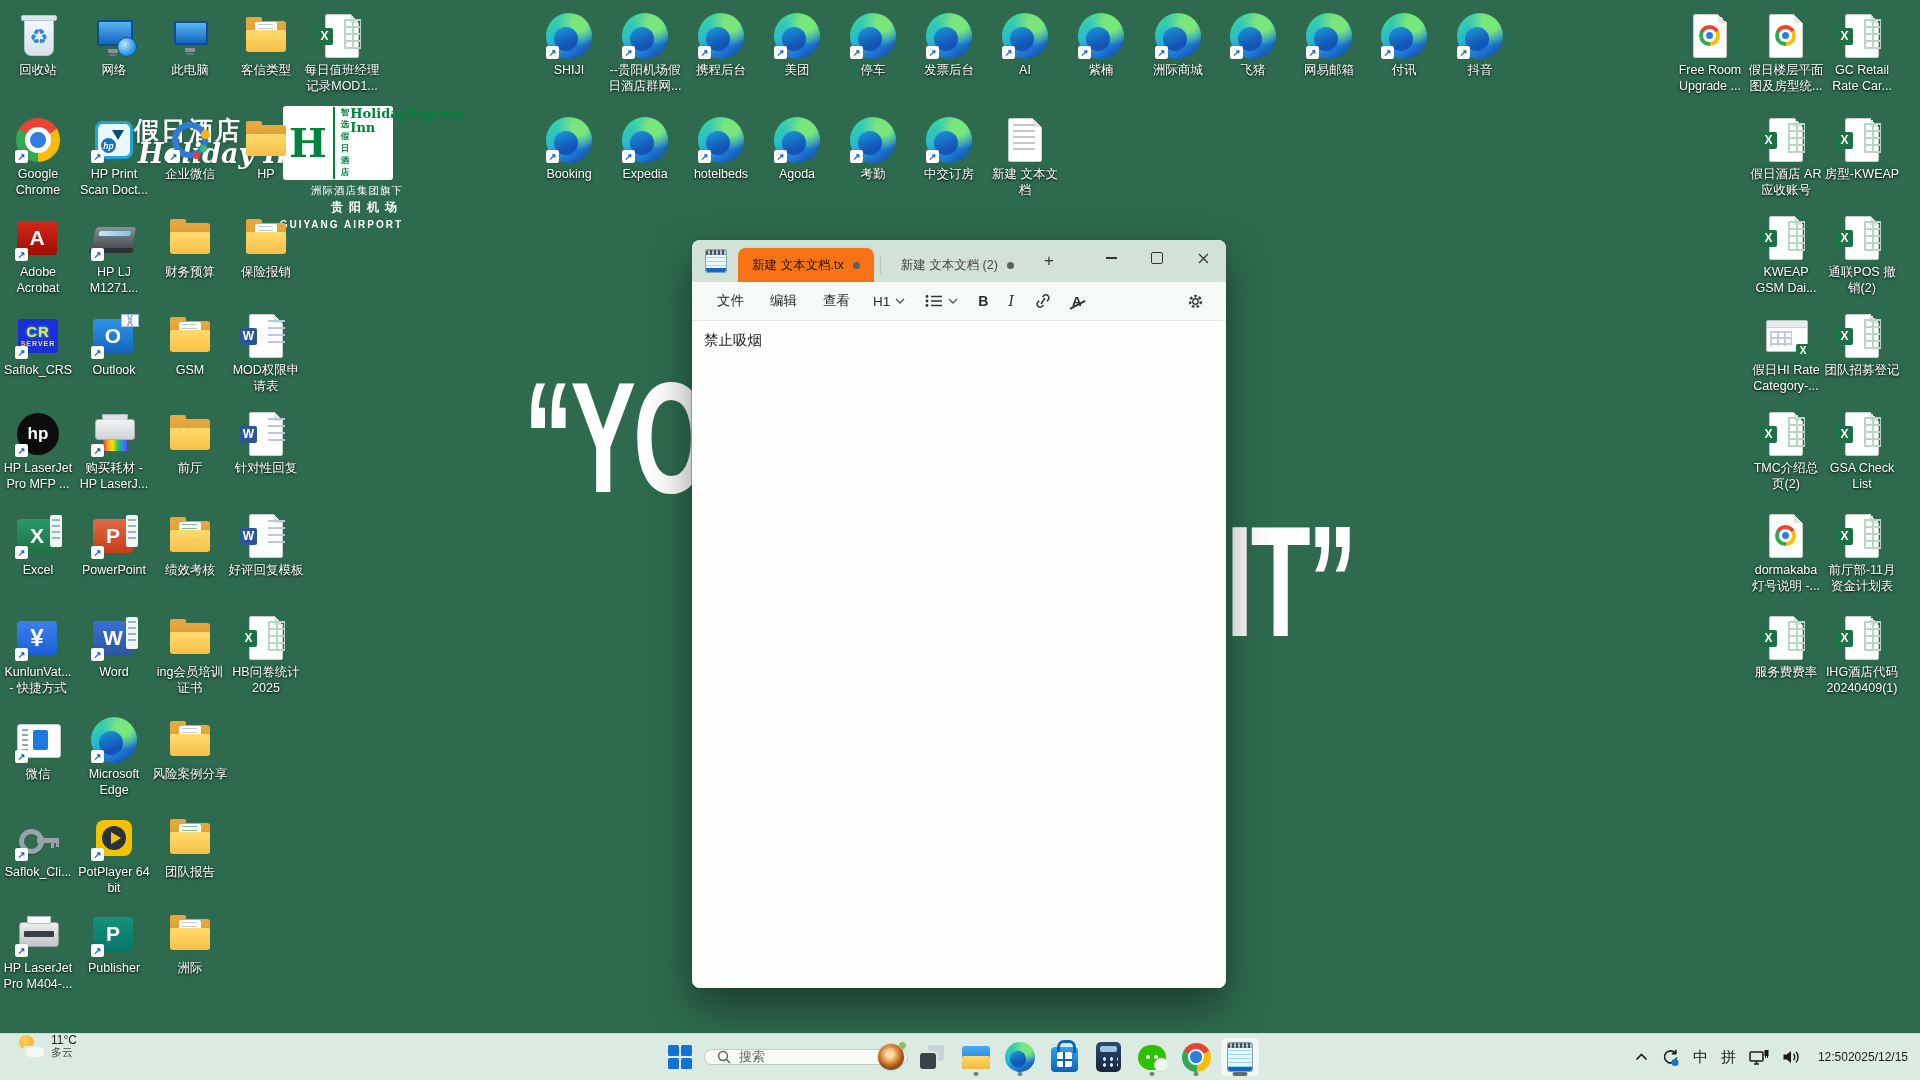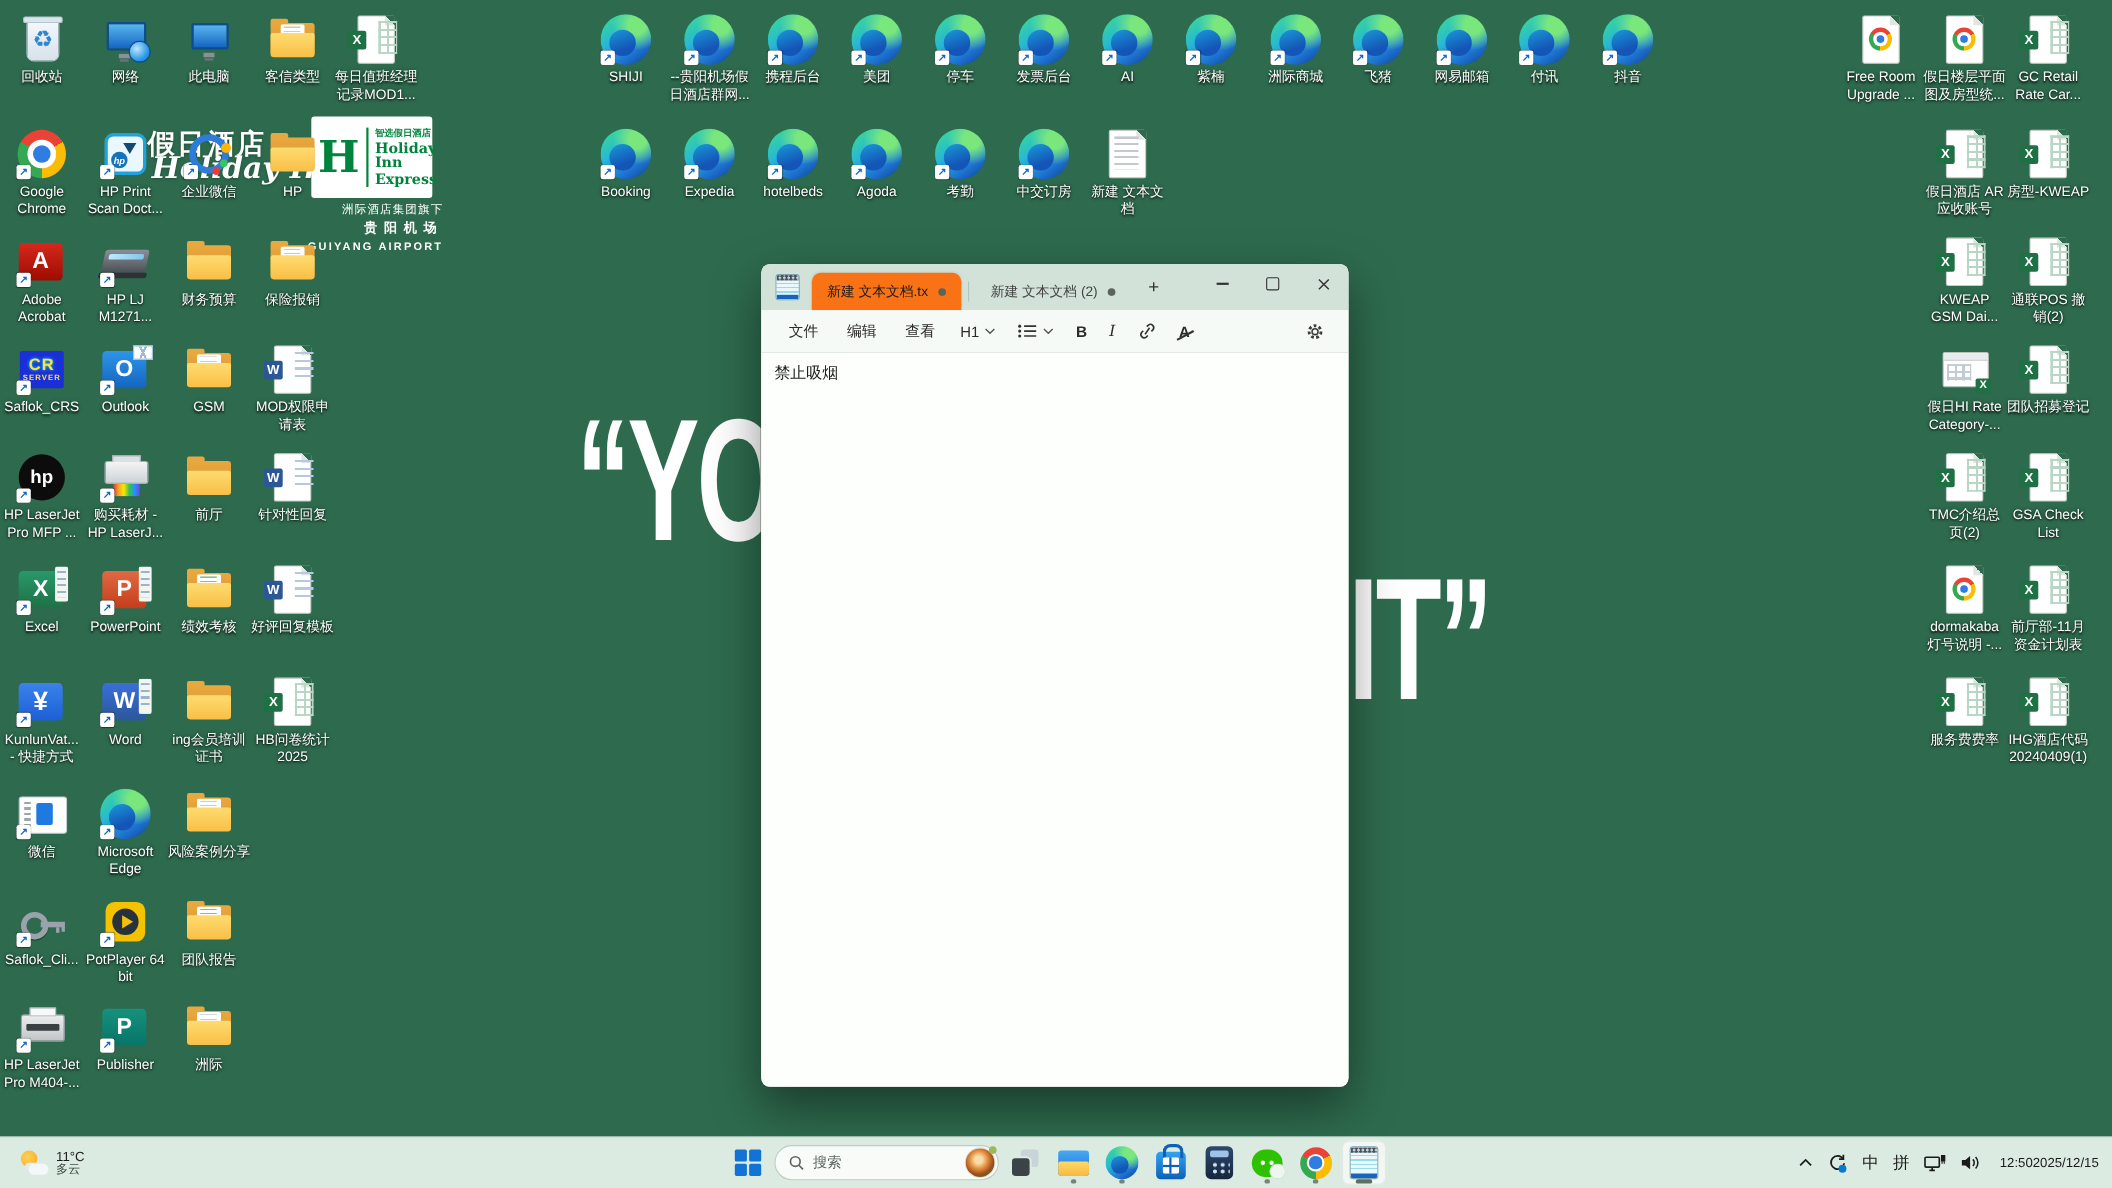--- a/index.html
+++ b/index.html
@@ -6,21 +6,21 @@
   body{width:1920px;height:1080px;overflow:hidden;font-family:"Liberation Sans",sans-serif;-webkit-font-smoothing:antialiased}
   #root{position:relative;width:1920px;height:1080px;background:#2e6b4e;overflow:hidden}
 
   
   .wp{position:absolute;color:#fff}
   .wp-quote{font-weight:900;font-size:158px;line-height:1;letter-spacing:-4px;transform:scaleX(.62);transform-origin:left top;white-space:nowrap}
   .wp-brand-cn{font-size:25px;font-weight:700;letter-spacing:2px;text-shadow:0 1px 3px rgba(0,0,0,.3)}
   .wp-brand-en{font-family:"DejaVu Serif",serif;font-style:italic;font-weight:700;font-size:27px;text-shadow:0 1px 3px rgba(0,0,0,.3)}
   .hix-box{position:absolute;left:283px;top:106px;width:110px;height:74px;background:#fff;border-radius:3px;display:flex;align-items:center;padding:4px 6px;box-sizing:border-box;gap:6px}
   .hix-h{font-family:"DejaVu Serif",serif;font-weight:700;font-size:40px;color:#00843d;line-height:1}
-  .hix-col{display:flex;flex-direction:column;border-left:2px solid #00843d;padding-left:6px;gap:1px}
+  .hix-col{display:flex;border-left:2px solid #00843d;padding-left:6px;gap:1px}
   .hix-cn{font-size:8.5px;color:#00843d;font-weight:700}
   .hix-en{font-family:"DejaVu Serif",serif;font-weight:700;font-size:13px;color:#00843d;line-height:1.05}
   .hix-sub{position:absolute;text-align:right;width:130px;left:273px;color:#fff}
   .hix-sub1{top:184px;font-size:10.5px;letter-spacing:1px}
   .hix-sub2{top:199px;font-size:12px;letter-spacing:6px;font-weight:700}
   .hix-sub3{top:219px;font-size:10px;font-weight:700;letter-spacing:2px}
 
   
   .dicon{position:absolute;width:80px;margin-left:-40px;text-align:center;cursor:default;z-index:2}
   .ig{position:relative;width:48px;height:48px;margin:0 auto}
@@ -123,33 +123,33 @@
   .clrf{position:relative;font-weight:600;font-size:13.5px}
   .clrf::after{content:"";position:absolute;left:-3px;bottom:3px;width:17px;height:1.6px;background:#333;transform:rotate(-28deg)}
   .np-gear{margin-left:auto}
   .np-content{flex:1;background:#fdfffd;padding:9px 12px;font-size:14.5px;color:#1f1f1f;line-height:20px}
   .np-status{height:26px;background:#f1f5f2;border-top:1px solid #dfe5e0;display:flex;align-items:center;font-size:12px;color:#3c3c3c;flex:0 0 auto}
   .st-cell{height:16px;line-height:16px;padding-left:13px;border-right:1px solid #d3dbd5;box-sizing:border-box;white-space:nowrap;overflow:hidden}
   .st-cell:last-child{border-right:none}
 
   
   #taskbar{position:absolute;left:0;right:0;bottom:0;height:46px;background:#dcebe2;border-top:1px solid rgba(0,0,0,.07);z-index:10;display:flex;align-items:center}
-  .tb-weather{position:absolute;left:10px;top:0;height:46px;display:flex;align-items:center;gap:7px;padding:0 8px}
+  .tb-weather{position:absolute;left:10px;top:0;height:46px;display:flex;gap:7px;padding:0 8px}
   .wicon{position:relative;width:26px;height:24px}
   .wicon::before{content:"";position:absolute;left:1px;top:1px;width:15px;height:15px;border-radius:50%;background:radial-gradient(circle at 40% 40%,#ffd257,#f7a823)}
   .wicon::after{content:"";position:absolute;right:0;bottom:1px;width:18px;height:10px;border-radius:8px;background:#f4f7f9;box-shadow:-5px -3px 0 -2px #e3ebf0}
   .wtxt{display:flex;flex-direction:column;line-height:12px}
   .wtemp{font-size:12px;color:#1b1b1b}
   .wcond{font-size:11px;color:#3c4a42}
   .tb-center{position:absolute;left:50%;top:0;transform:translateX(-50%);height:46px;display:flex;align-items:center;gap:4px}
   .tbi{position:relative;width:40px;height:40px;border-radius:6px;display:flex;align-items:center;justify-content:center}
   .tbi.active{background:rgba(255,255,255,.62);box-shadow:inset 0 0 0 1px rgba(0,0,0,.06)}
   .rdot{position:absolute;bottom:1px;left:50%;transform:translateX(-50%);width:5px;height:4px;border-radius:3px;background:#74847a}
   .tbi.active .rdot{width:15px;background:#5d6e64}
-  .srch{width:204px;height:32px;border-radius:16px;background:#f8fbf8;border:1px solid #bccec2;display:flex;align-items:center;padding:0 3px 0 12px;gap:8px;color:#5b6660;font-size:13px;box-sizing:border-box}
+  .srch{width:204px;height:16px;border-radius:16px;background:#f8fbf8;border:1px solid #bccec2;display:flex;align-items:center;padding:0 3px 0 12px;gap:8px;color:#5b6660;font-size:13px;box-sizing:border-box}
   .food{margin-left:auto;width:26px;height:26px;border-radius:50%;background:radial-gradient(circle at 45% 40%,#f9dca6 0 16%,#e08a3a 40%,#9c4f1b 62%,#54622e 80%,#3c4a22 100%);box-shadow:0 0 0 1px rgba(0,0,0,.1);position:relative}
   .food::after{content:"";position:absolute;right:-2px;top:-2px;width:7px;height:7px;border-radius:50%;background:#9ab95c}
   .tv{width:26px;height:26px;position:relative}
   .tv::before{content:"";position:absolute;right:1px;top:1px;width:16px;height:16px;background:#c9d4da;border-radius:3px}
   .tv::after{content:"";position:absolute;left:1px;bottom:1px;width:16px;height:16px;background:#3b4248;border-radius:3px;box-shadow:0 0 0 2px #dcebe2}
   .fexp{position:relative;width:28px;height:23px}
   .fexp::before{content:"";position:absolute;inset:0;background:linear-gradient(#49a7f2,#1976d2);border-radius:3px}
   .fexp::after{content:"";position:absolute;left:0;right:0;bottom:0;height:13px;background:linear-gradient(#ffd968,#f7b93e);border-radius:2px 2px 3px 3px}
   .eb-tb{position:relative;width:30px;height:30px}
   .cb-tb{position:relative;width:29px;height:29px}

